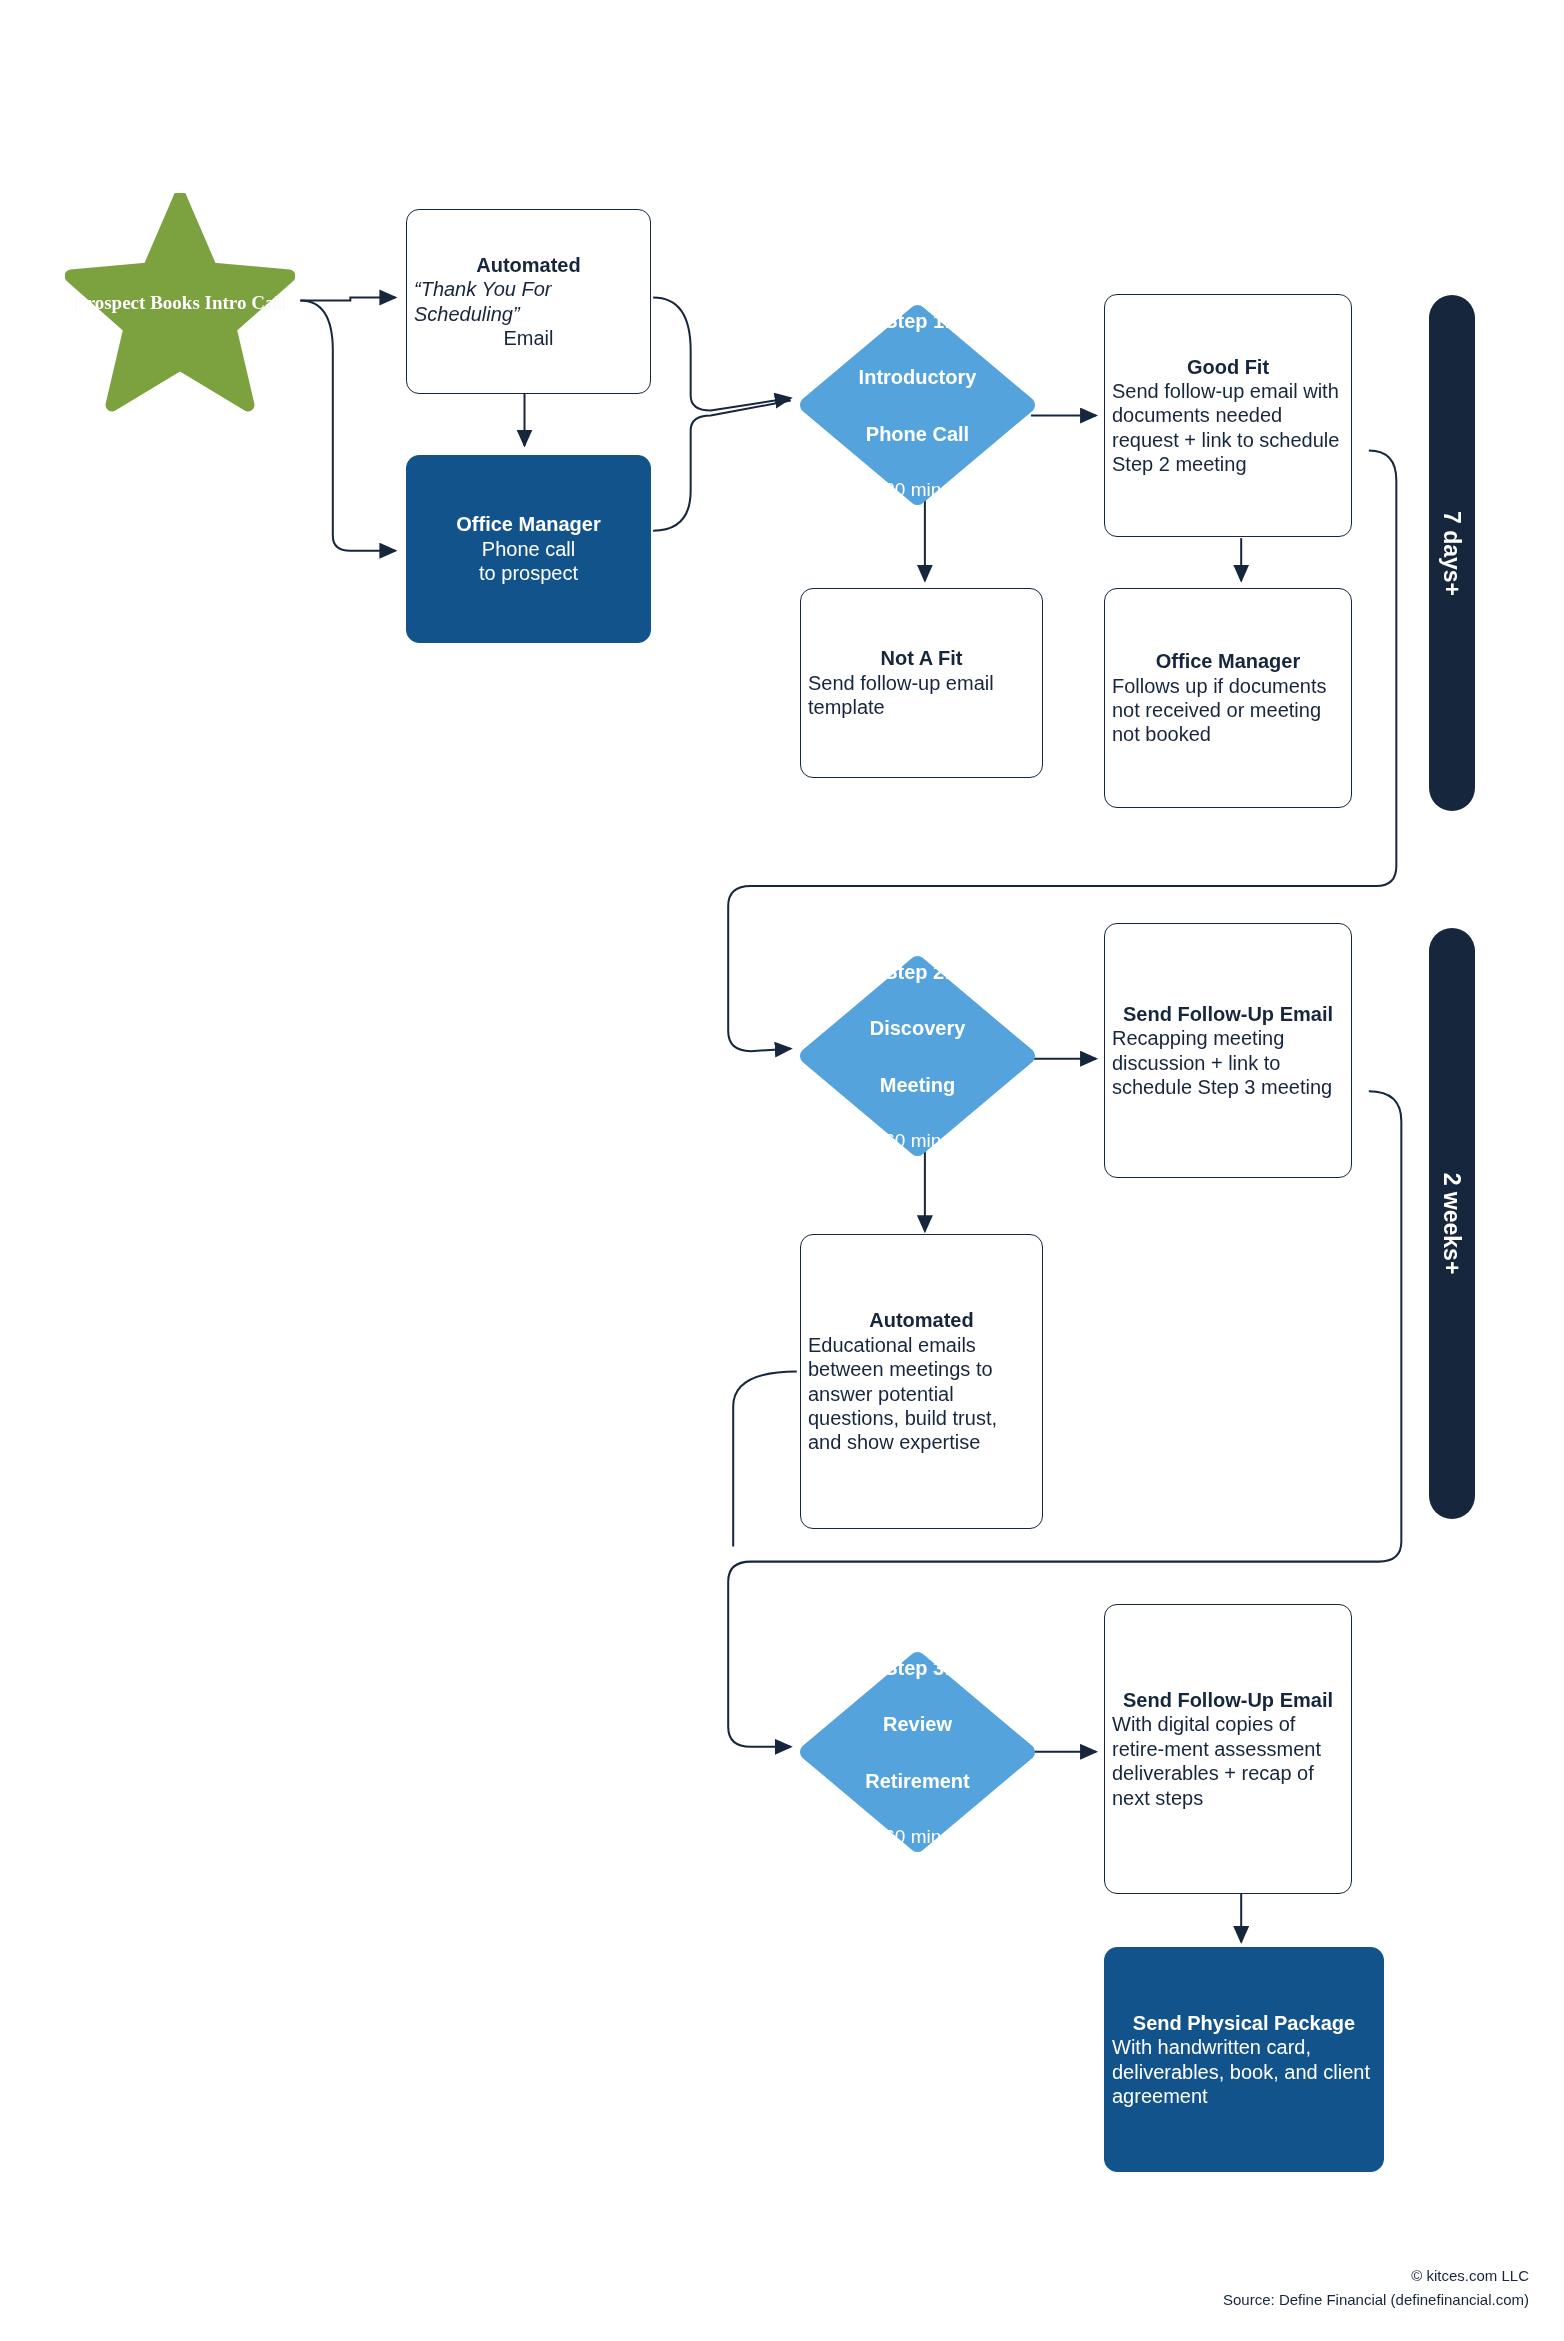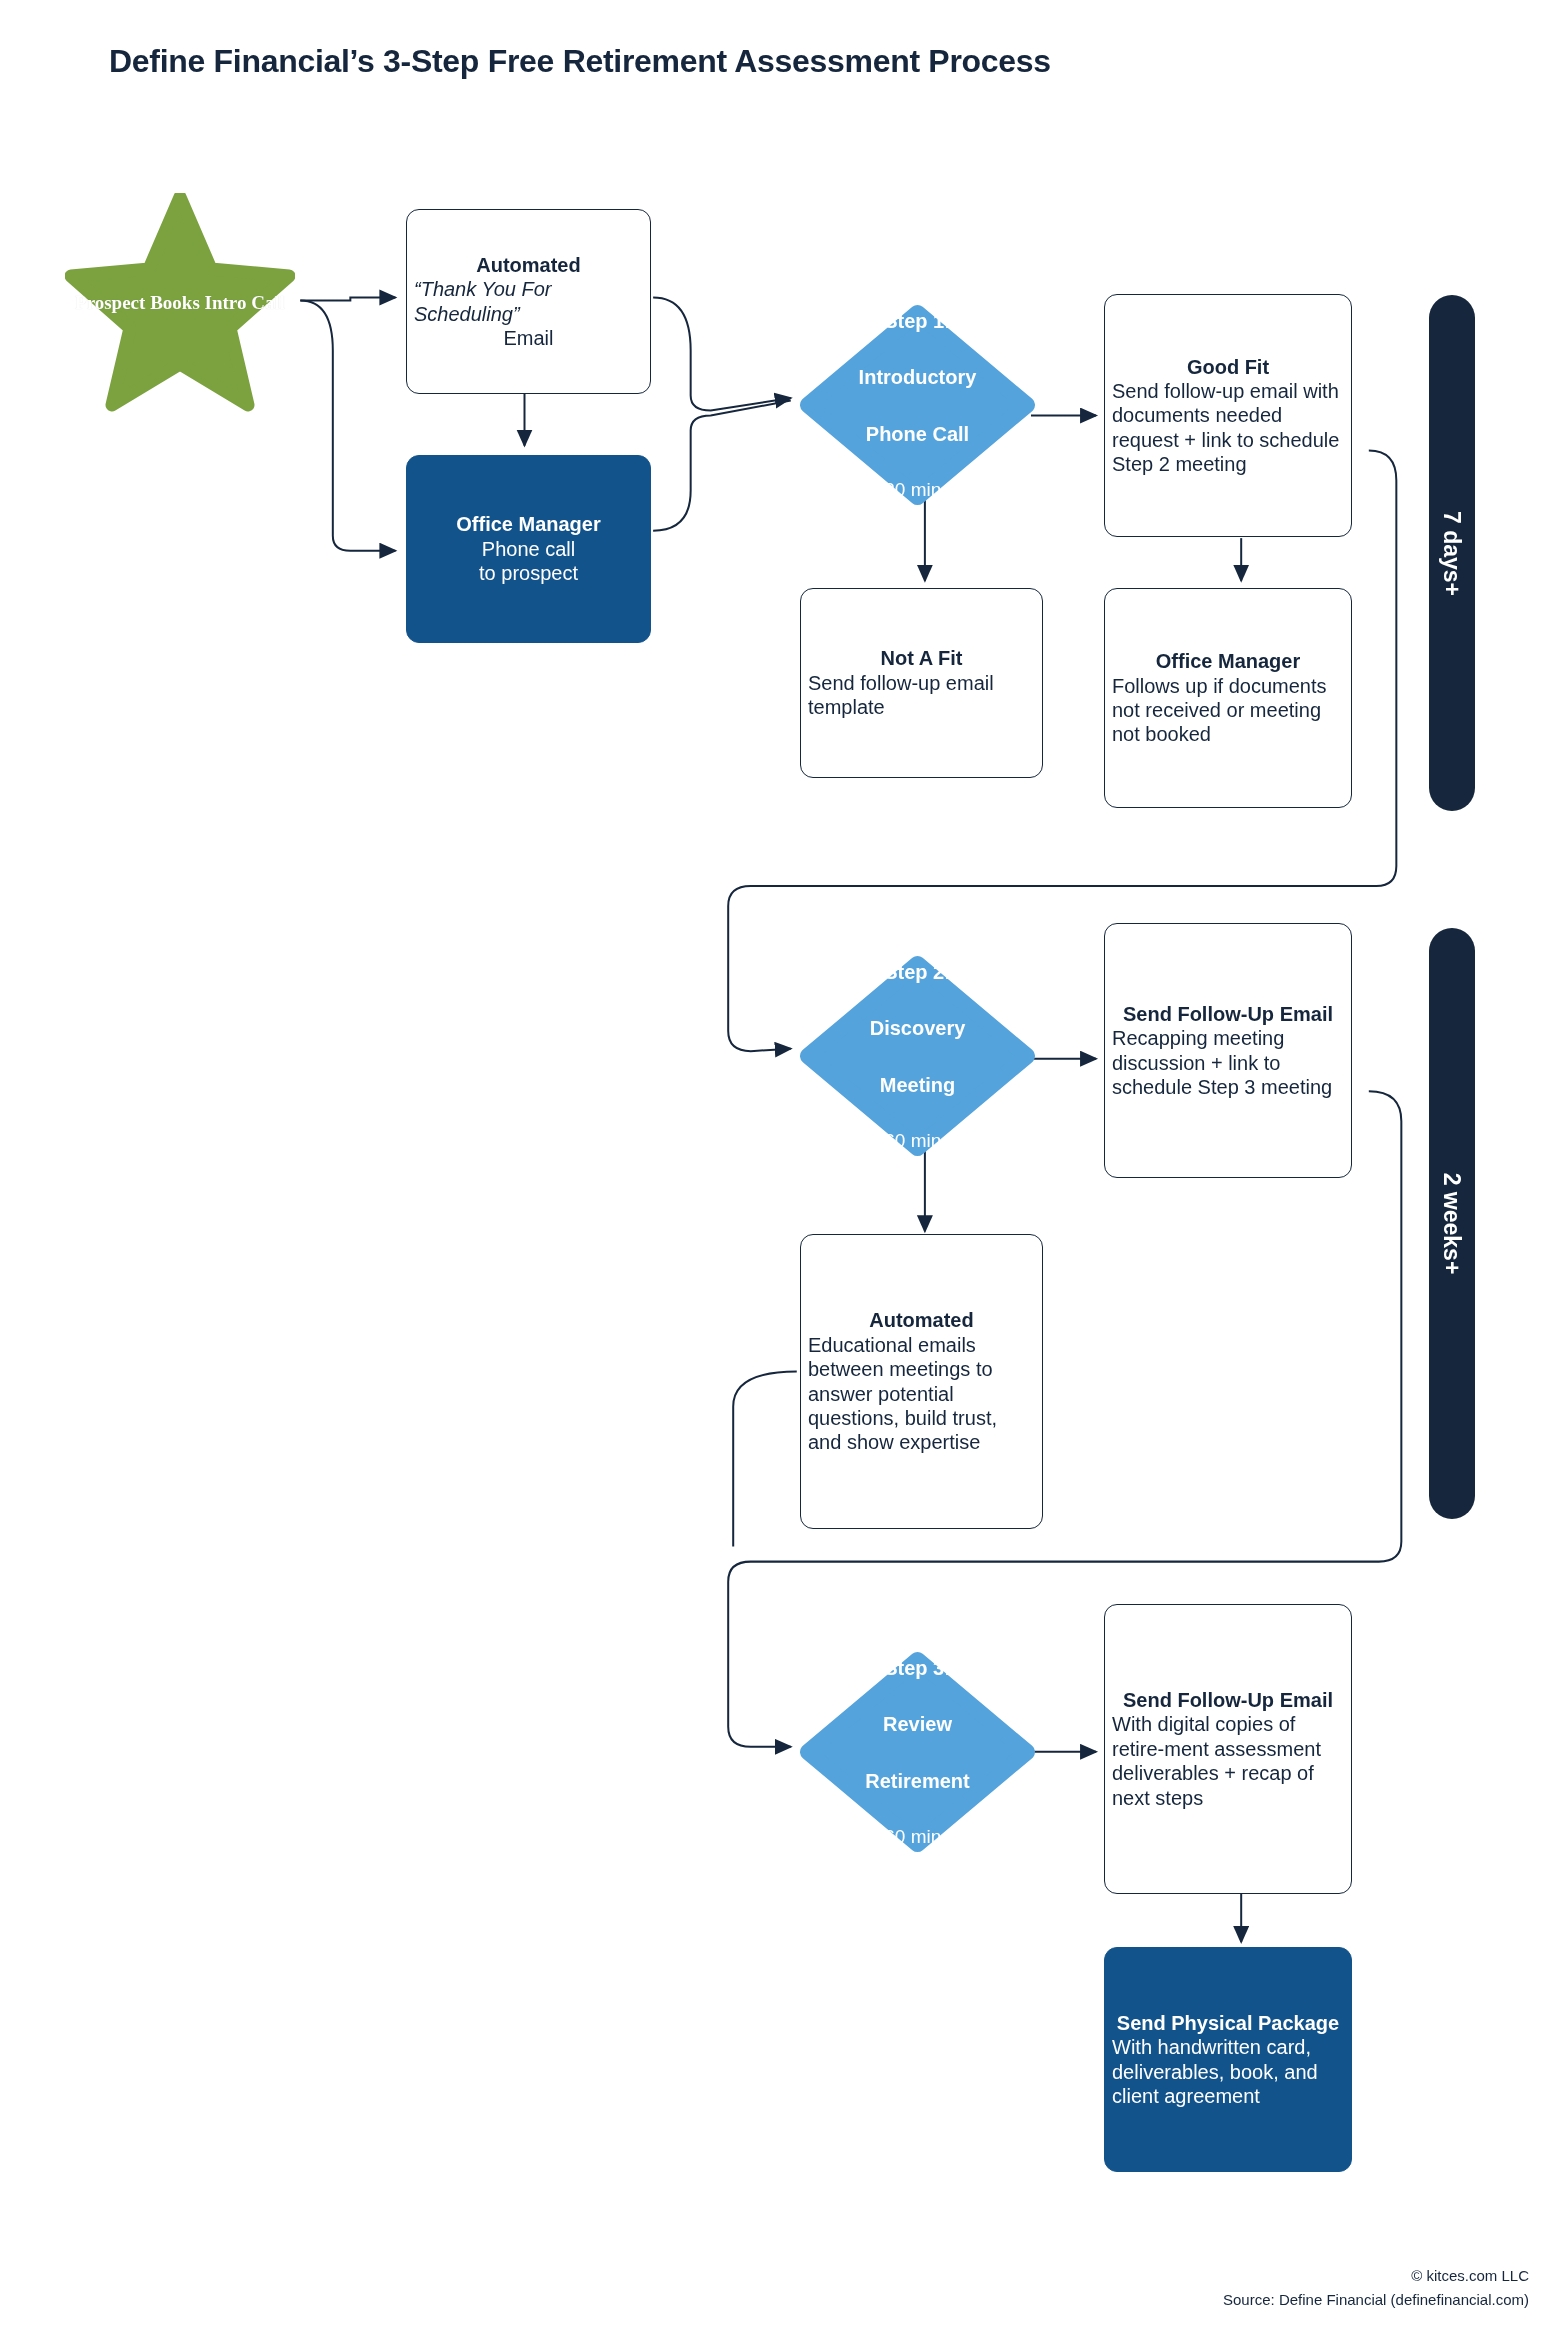--- a/index.html
+++ b/index.html
@@ -147,21 +147,20 @@
     text-align: center;
     font-size: 15px;
     color: #15263d;
   }
 </style>
 </head>
 <body>
 
 <div id="page">
 
-  <div id="title">Define Financial’s 3-Step Free Retirement Assessment Process</div>
 
   <svg class="connectors" viewBox="0 0 3125 4679">
     <defs>
       <marker id="arrow" markerWidth="10" markerHeight="10" refX="8" refY="4" orient="auto" markerUnits="strokeWidth">
         <path d="M0,0 L9,4 L0,8 z" fill="#15263d"></path>
       </marker>
     </defs>
     <g fill="none" stroke="#15263d" stroke-width="4">
 
       <path d="M600,600 L700,600 L700,594 L790,594" marker-end="url(#arrow)"></path>
@@ -286,21 +285,21 @@
       <span class="ttl">Retirement</span>
       <span class="mins">(60 mins)</span>
     </div>
   </div>
 
   <div class="node box" style="left:1104px; top:1604px; width:248px; height:290px;">
     <span class="ttl fs40">Send Follow-Up Email</span>
     <span class="sub fs40">With digital copies of retire-ment assessment deliverables + recap of next steps</span>
   </div>
 
-  <div class="node box filled" style="left:1104px; top:1947px; width:248px; height:225px;">
+  <div class="node box filled" style="left:1104px; top:1947px; width:280px; height:225px;">
     <span class="ttl fs40">Send Physical Package</span>
     <span class="sub fs40">With handwritten card, deliverables, book, and client agreement</span>
   </div>
 
   <div class="footer" style="top:2267px;">© kitces.com LLC</div>
   <div class="footer" style="top:2291px;">Source: Define Financial (definefinancial.com)</div>
 
 </div>
 
 

